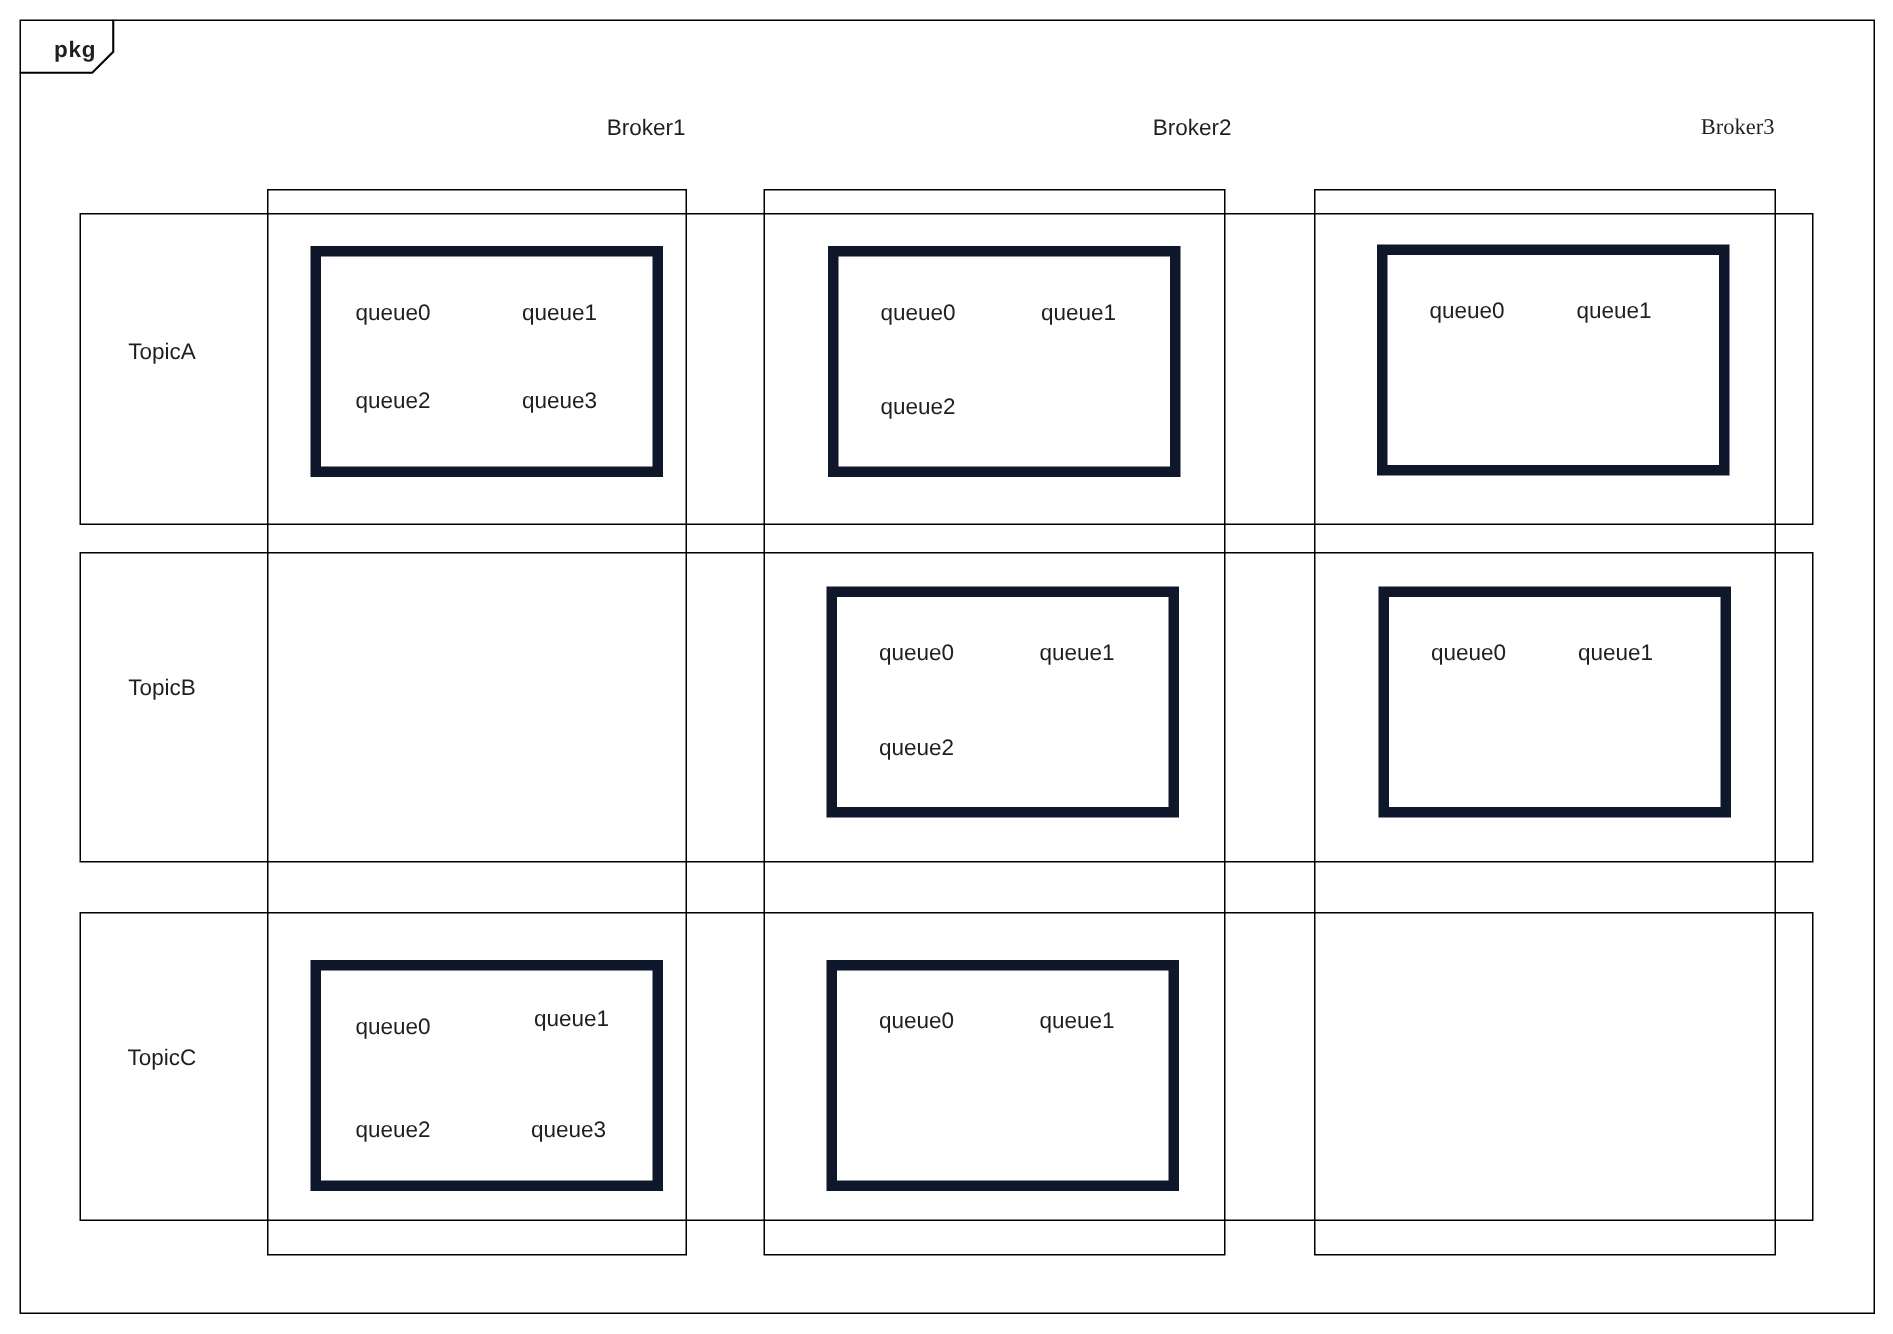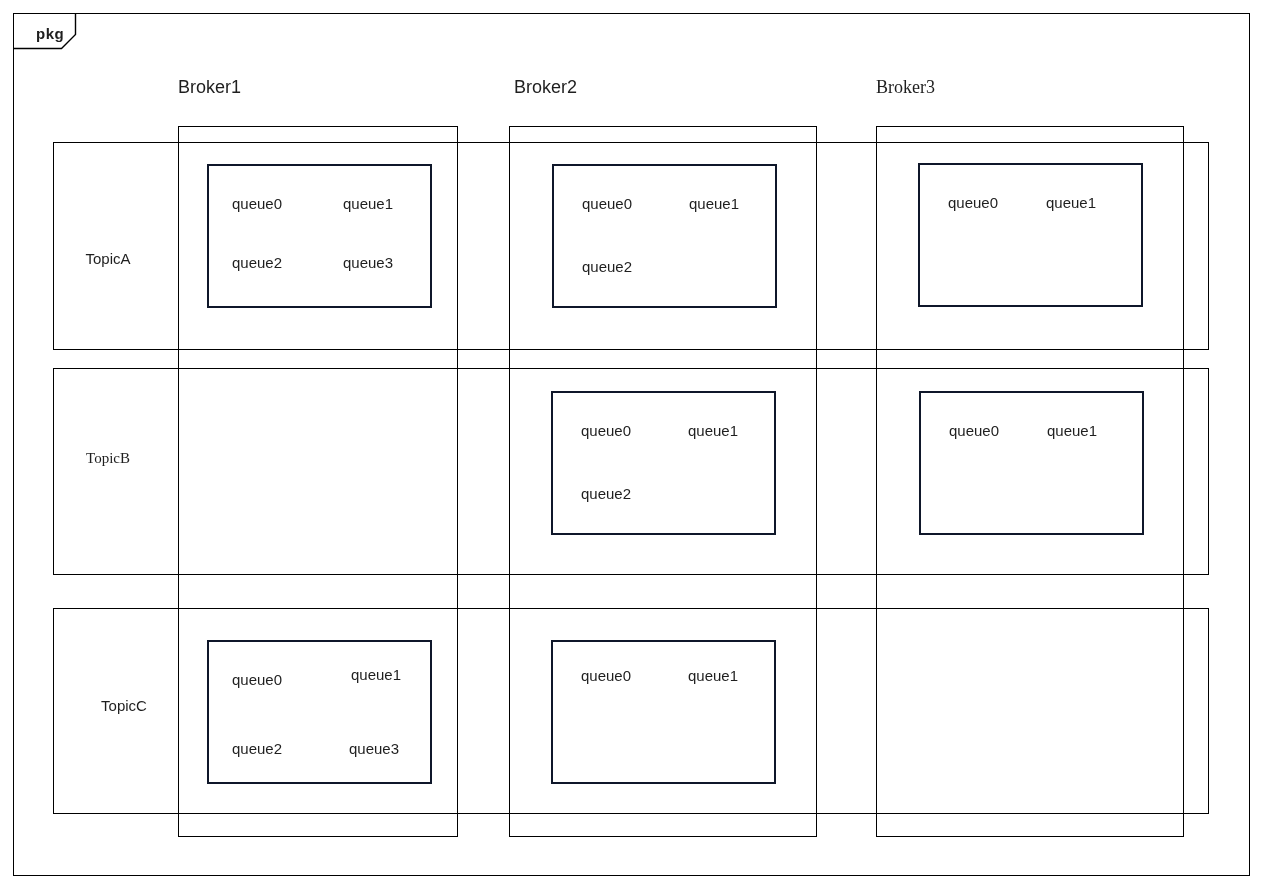--- a/index.html
+++ b/index.html
@@ -24,36 +24,36 @@
     left: 36px; top: 25px;
     font-size: 15px; font-weight: bold;
     letter-spacing: 0.5px;
   }
   
   .col { top: 126px; height: 709px; border: 1px solid #000; background: transparent; }
   .col-b1 { left: 178px; width: 278px; }
   .col-b2 { left: 509px; width: 306px; }
   .col-b3 { left: 876px; width: 306px; }
   
-  .broker-label { top: 77px; text-align: left; font-size: 18px; }
+  .broker-label { top: 77px; text-align: right; font-size: 15px; }
   .bl-1 { left: 178px; width: 279px; }
   .bl-2 { left: 514px; width: 307px; }
   .bl-3 { left: 876px; width: 307px; font-family: Liberation Serif, serif; }
   
   .row { left: 53px; width: 1154px; border: 1px solid #000; background: transparent; }
   .row-a { top: 142px; height: 206px; }
   .row-b { top: 368px; height: 205px; }
   .row-c { top: 608px; height: 204px; }
   
   .topic-label { left: 53px; width: 110px; text-align: center; font-size: 15px; }
-  .tl-a { top: 226px; margin-top: 24px; }
-  .tl-b { top: 450px; font-family: Liberation Serif, serif; }
-  .tl-c { top: 697px; margin-left: 16px; }
+  .tl-a { top: 226px; }
+  .tl-b { top: 450px; }
+  .tl-c { top: 697px; }
   
-  .qbox { width: 221px; height: 140px; border: 2px solid #0f172a; background: transparent; }
+  .qbox { width: 221px; height: 140px; border: 7px solid #0f172a; background: transparent; }
   .box-ab1 { left: 207px; top: 164px; }
   .box-ab2 { left: 552px; top: 164px; }
   .box-ab3 { left: 918px; top: 163px; }
   .box-bb2 { left: 551px; top: 391px; }
   .box-bb3 { left: 919px; top: 391px; }
   .box-cb1 { left: 207px; top: 640px; }
   .box-cb2 { left: 551px; top: 640px; }
   
   .q { position: absolute; font-size: 15px; white-space: nowrap; }
   .qp-00 { left: 28px;  top: 29px; }

